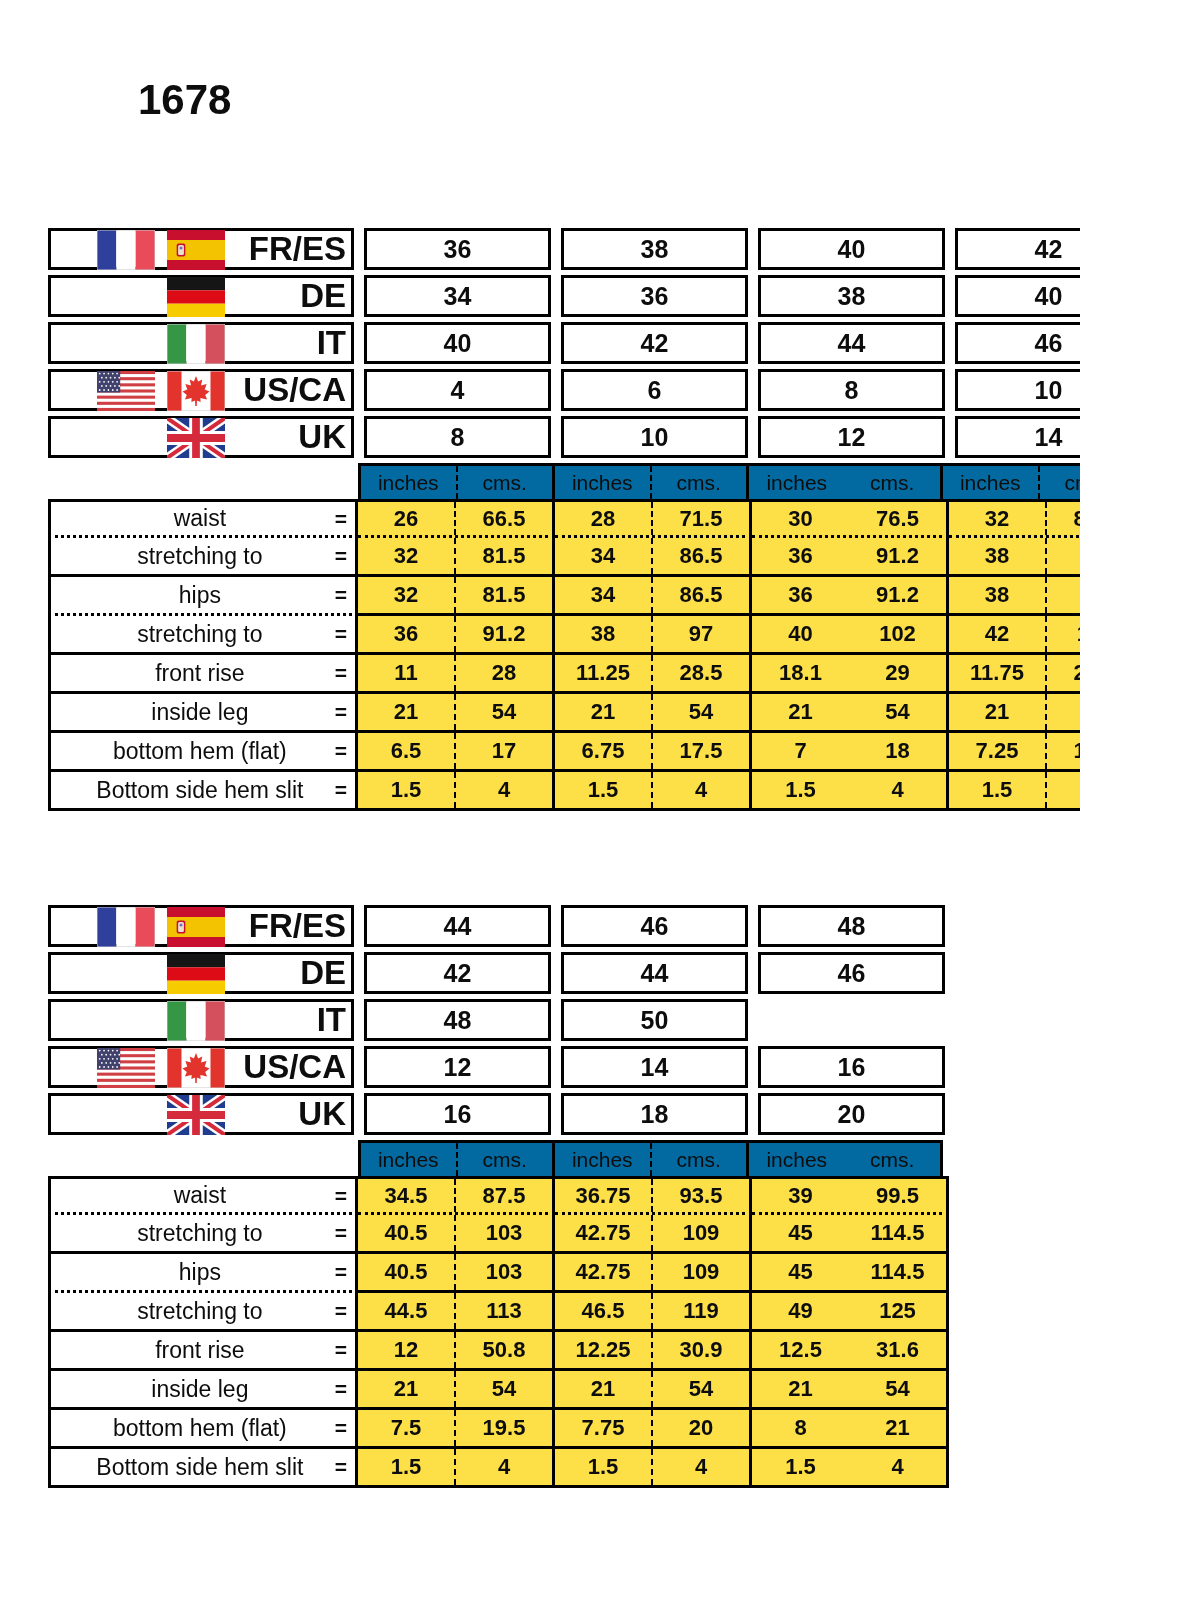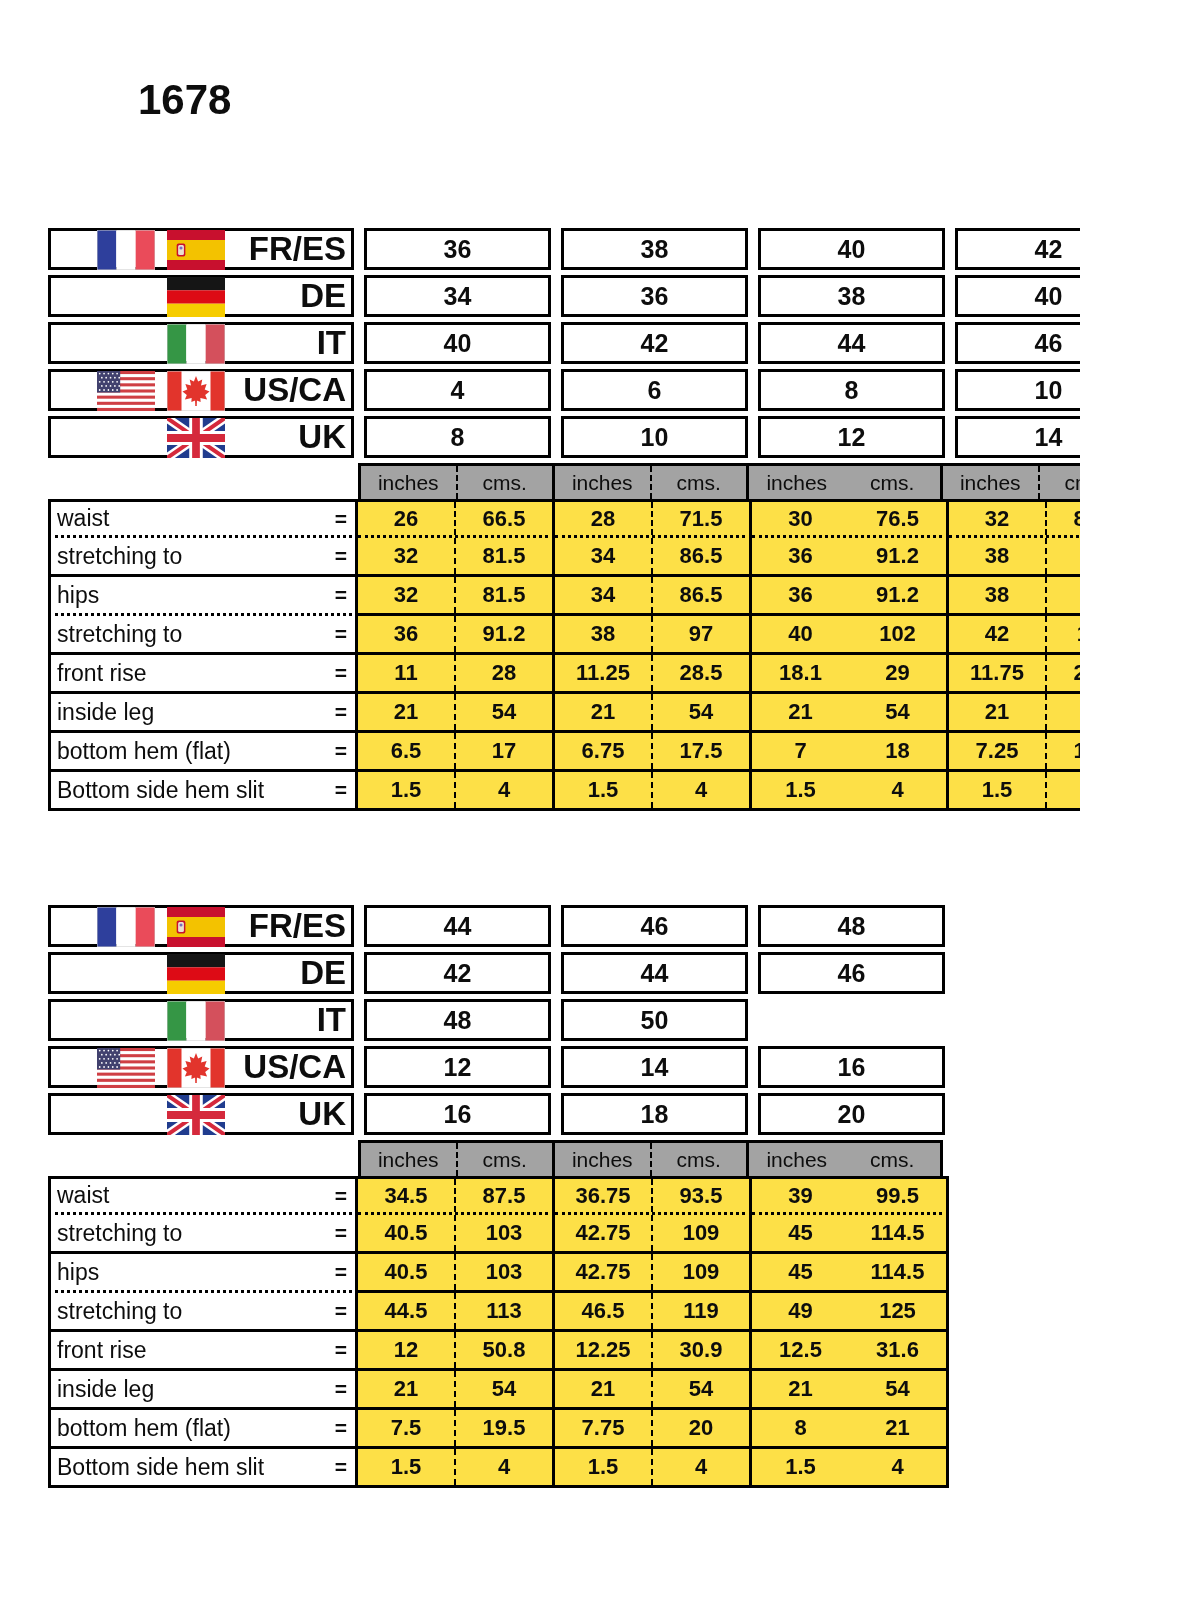--- a/index.html
+++ b/index.html
@@ -40,33 +40,33 @@
   .slot-b { left:116px; }
   .size-box { width:187px; display:flex; align-items:center; justify-content:center; }
   .size-val { font-size:25px; font-weight:bold; }
 
   
   .units-row { display:flex; height:36px; }
   .uspacer { width:310px; }
   .ubox {
     box-sizing:border-box; width:197px;
     border:3px solid #000; border-bottom:none;
-    display:flex; background:#a3a3a3;
+    display:flex; background:#0369a1;
   }
   .ubox + .ubox { margin-left:-3px; }
   .ubox span { flex:1; display:flex; align-items:center; justify-content:center; font-size:21px; }
   .ubox .u-in { border-right:2px dashed #000; }
   .ubox.no-dash .u-in { border-right:none; }
 
   
   .mrow { display:flex; height:39px; }
   .mlabel {
     box-sizing:border-box; width:310px; height:39px;
     border-left:3px solid #000; border-right:3px solid #000; border-bottom:3px solid #000;
-    display:flex; align-items:center; padding:0 8px 0 6px; background:#fff;
+    display:flex; align-items:center; padding:0 8px 0 14px; background:#fff;text-align:center;
   }
   .mrow.first .mlabel, .mrow.first .mcell { border-top:3px solid #000; }
   .mtext { flex:1; font-size:23px; }
   .eq { font-size:21px; font-weight:bold; }
   .mcell {
     box-sizing:border-box; width:197px; height:39px;
     border-right:3px solid #000; border-bottom:3px solid #000;
     display:flex; background:#fde047;
   }
   .mcell span { flex:1; display:flex; align-items:center; justify-content:center;

